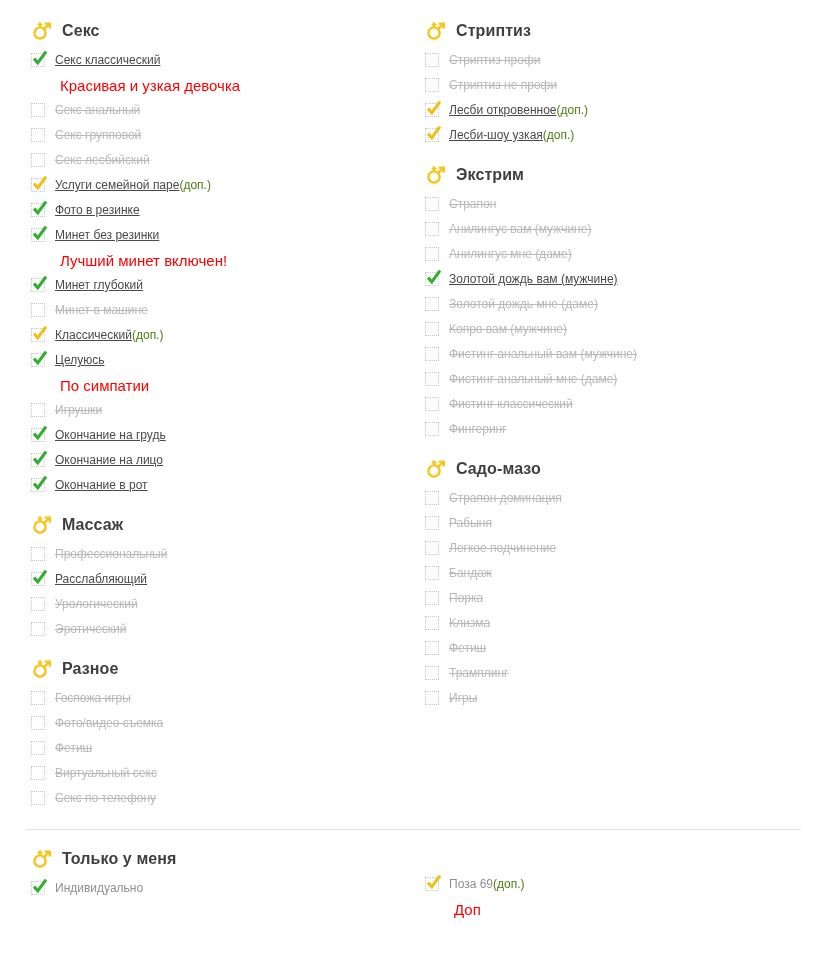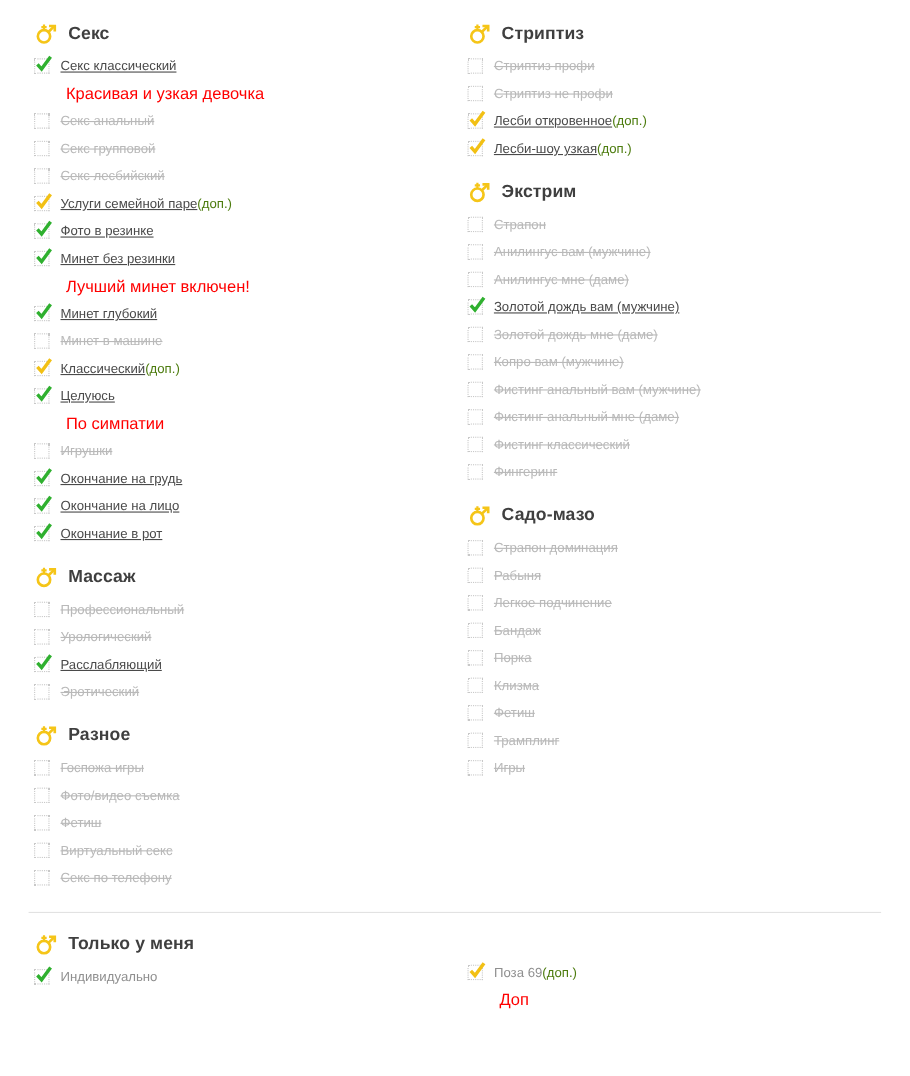--- a/index.html
+++ b/index.html
@@ -269,31 +269,31 @@
                 <polyline points="13.6,3.6 18.8,3.6 18.8,8.6" fill="none" stroke="#f5c518" stroke-width="2.4"></polyline>
                 <line x1="9" y1="2.2" x2="9" y2="7.2" stroke="#f5c518" stroke-width="2"></line>
                 <line x1="6.6" y1="4.6" x2="11.4" y2="4.6" stroke="#f5c518" stroke-width="2"></line>
               </svg></span>
             <span class="section-title">Массаж</span>
           </div>
           <div class="row off">
             <span class="cb"></span>
             <span class="label"><span>Профессиональный</span><span class="suffix"></span></span>
           </div>
+          <div class="row on">
+            <span class="cb">
+              <span class="tick"><svg viewBox="0 0 18 18" width="18" height="18" aria-hidden="true">
+                  <polyline points="3,9.6 6.8,13.8 15,2.6" fill="none" stroke="#2fb02f" stroke-width="3.1" stroke-linecap="butt" stroke-linejoin="miter"></polyline>
+                </svg></span>
+            </span>
+            <span class="label"><span>Расслабляющий</span><span class="suffix"></span></span>
+          </div>
           <div class="row off">
             <span class="cb"></span>
             <span class="label"><span>Урологический</span><span class="suffix"></span></span>
-          </div>
-          <div class="row on">
-            <span class="cb">
-              <span class="tick"><svg viewBox="0 0 18 18" width="18" height="18" aria-hidden="true">
-                  <polyline points="3,9.6 6.8,13.8 15,2.6" fill="none" stroke="#2fb02f" stroke-width="3.1" stroke-linecap="butt" stroke-linejoin="miter"></polyline>
-                </svg></span>
-            </span>
-            <span class="label"><span>Расслабляющий</span><span class="suffix"></span></span>
           </div>
           <div class="row off">
             <span class="cb"></span>
             <span class="label"><span>Эротический</span><span class="suffix"></span></span>
           </div>
         </div>
         <div class="section">
           <div class="section-header">
             <span class="gender-icon"><svg viewBox="0 0 22 22" width="22" height="22" aria-hidden="true">
                 <circle cx="9" cy="13" r="5.6" fill="none" stroke="#f5c518" stroke-width="2.4"></circle>

